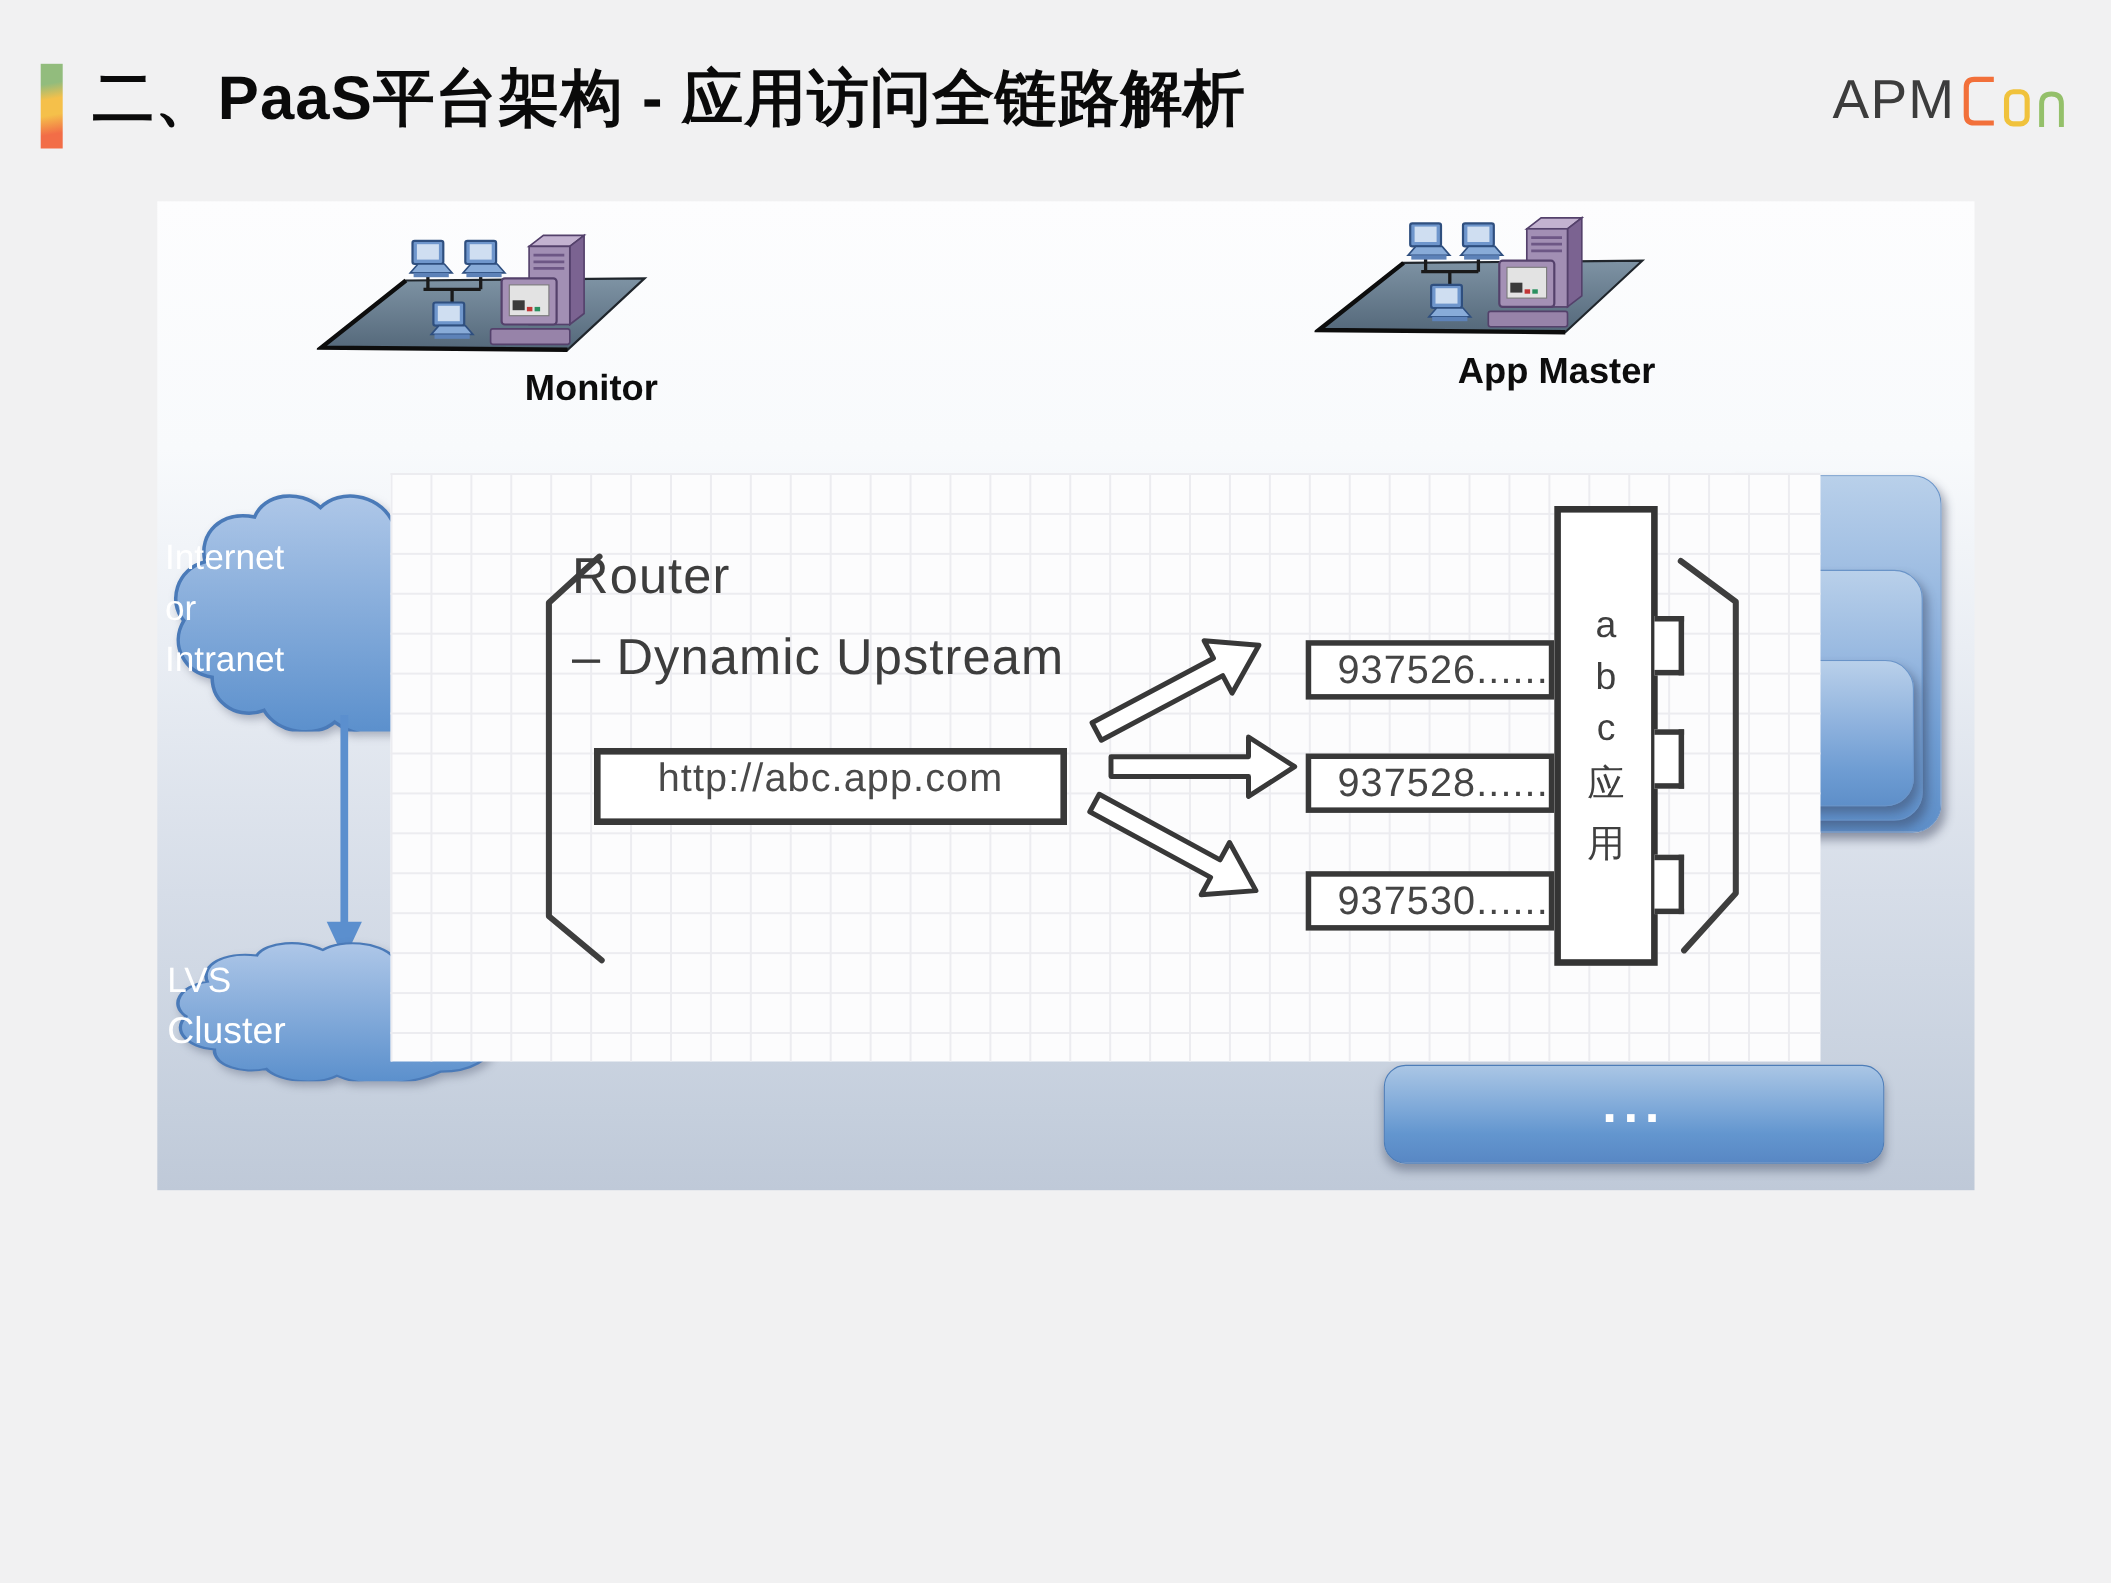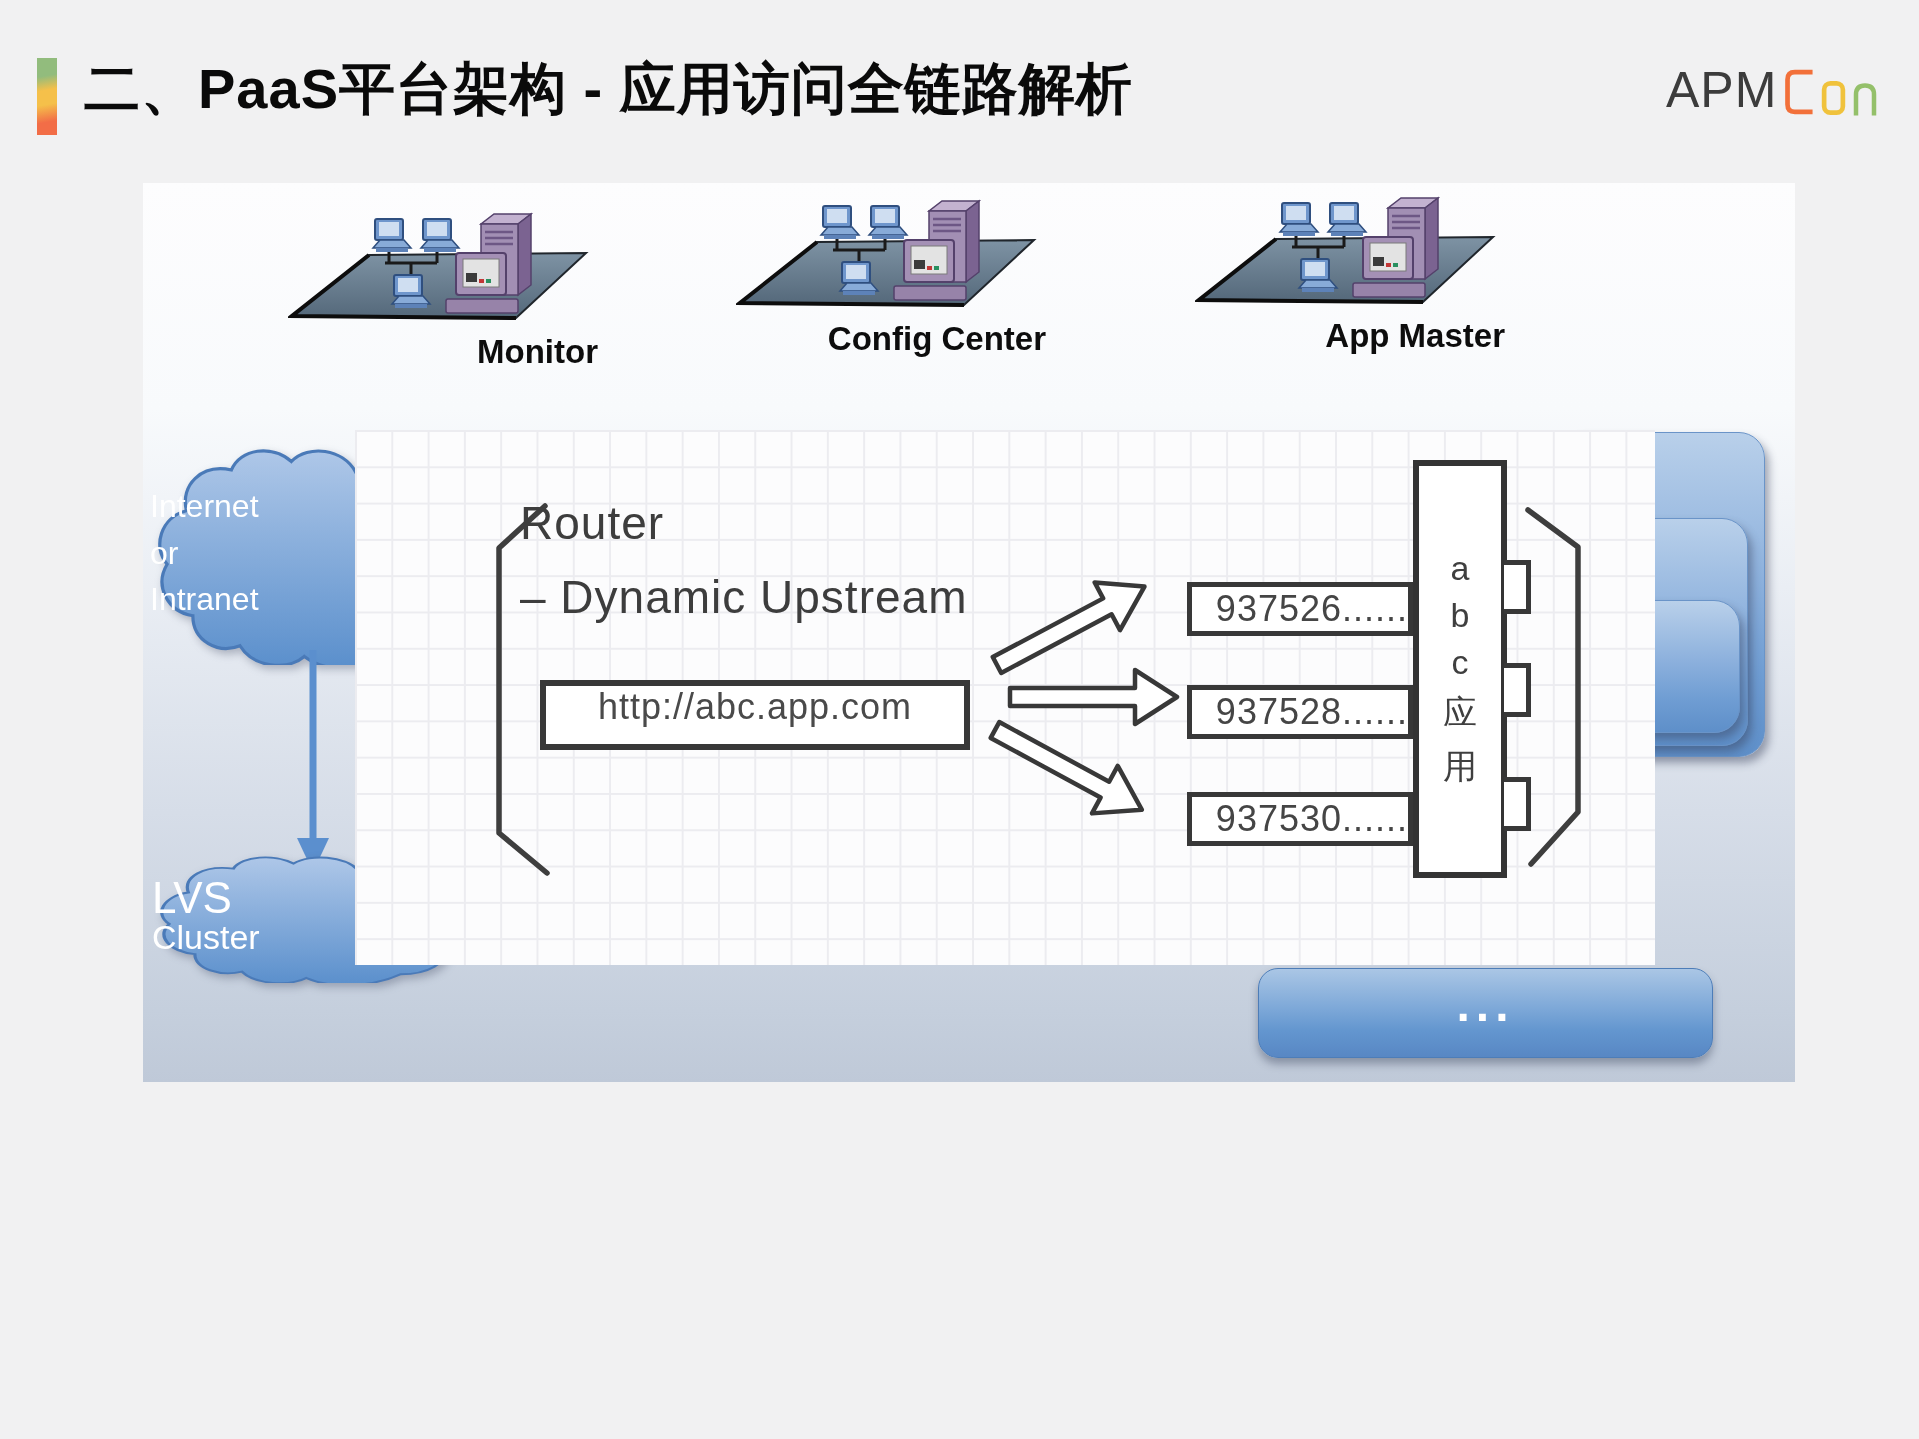--- a/index.html
+++ b/index.html
@@ -126,26 +126,20 @@
   </div>
 
   <div class="slide">
 
     <div class="cluster" style="left:125px; top:20px;">
       <svg width="310" height="122">
           <use href="#cluster-icon"></use>
         </svg>
       <div class="cluster-label">Monitor</div>
     </div>
-    <div class="cluster" style="left:573px; top:7px;">
-      <svg width="310" height="122">
-          <use href="#cluster-icon"></use>
-        </svg>
-      <div class="cluster-label">Config Center</div>
-    </div>
     <div class="cluster" style="left:1032px; top:4px;">
       <svg width="310" height="122">
           <use href="#cluster-icon"></use>
         </svg>
       <div class="cluster-label">App Master</div>
     </div>
 
     <div class="cloud" style="left:7px; top:257px; width:300px; height:225px;">
       <svg width="300" height="225" viewBox="0 0 280 210" preserveAspectRatio="none" style="filter:drop-shadow(3px 4px 4px rgba(60,70,95,.35));">
         <use href="#cloud-path" fill="url(#cg)" stroke="#4a7ab8" stroke-width="3"></use>
@@ -157,21 +151,21 @@
 
     <svg class="connector" style="left:152px; top:467px;" width="40" height="228">
       <line x1="18" y1="0" x2="18" y2="192" stroke="#5b8fce" stroke-width="7"></line>
       <polygon points="2,188 34,188 18,222" fill="#5b8fce"></polygon>
     </svg>
 
     <div class="cloud" style="left:9px; top:668px; width:300px; height:132px;">
       <svg width="300" height="132" viewBox="0 0 280 210" preserveAspectRatio="none" style="filter:drop-shadow(3px 4px 4px rgba(60,70,95,.35));">
         <use href="#cloud-path" fill="url(#cg)" stroke="#4a7ab8" stroke-width="3"></use>
       </svg>
-      <div class="cloud-text" style="top:22px; font-size:44px;">LVS</div>
+      <div class="cloud-text" style="top:22px; font-size:32px;">LVS</div>
       <div class="cloud-text" style="top:67px; font-size:34px;">Cluster</div>
     </div>
 
     <div class="stack-card" style="left:1412px; top:249px; width:210px; height:325px;"></div>
     <div class="stack-card" style="left:1397px; top:335px; width:208px; height:228px;"></div>
     <div class="stack-card" style="left:1383px; top:417px; width:214px; height:133px;"></div>
 
     <div class="more-button">
       <span>...</span>
     </div>

